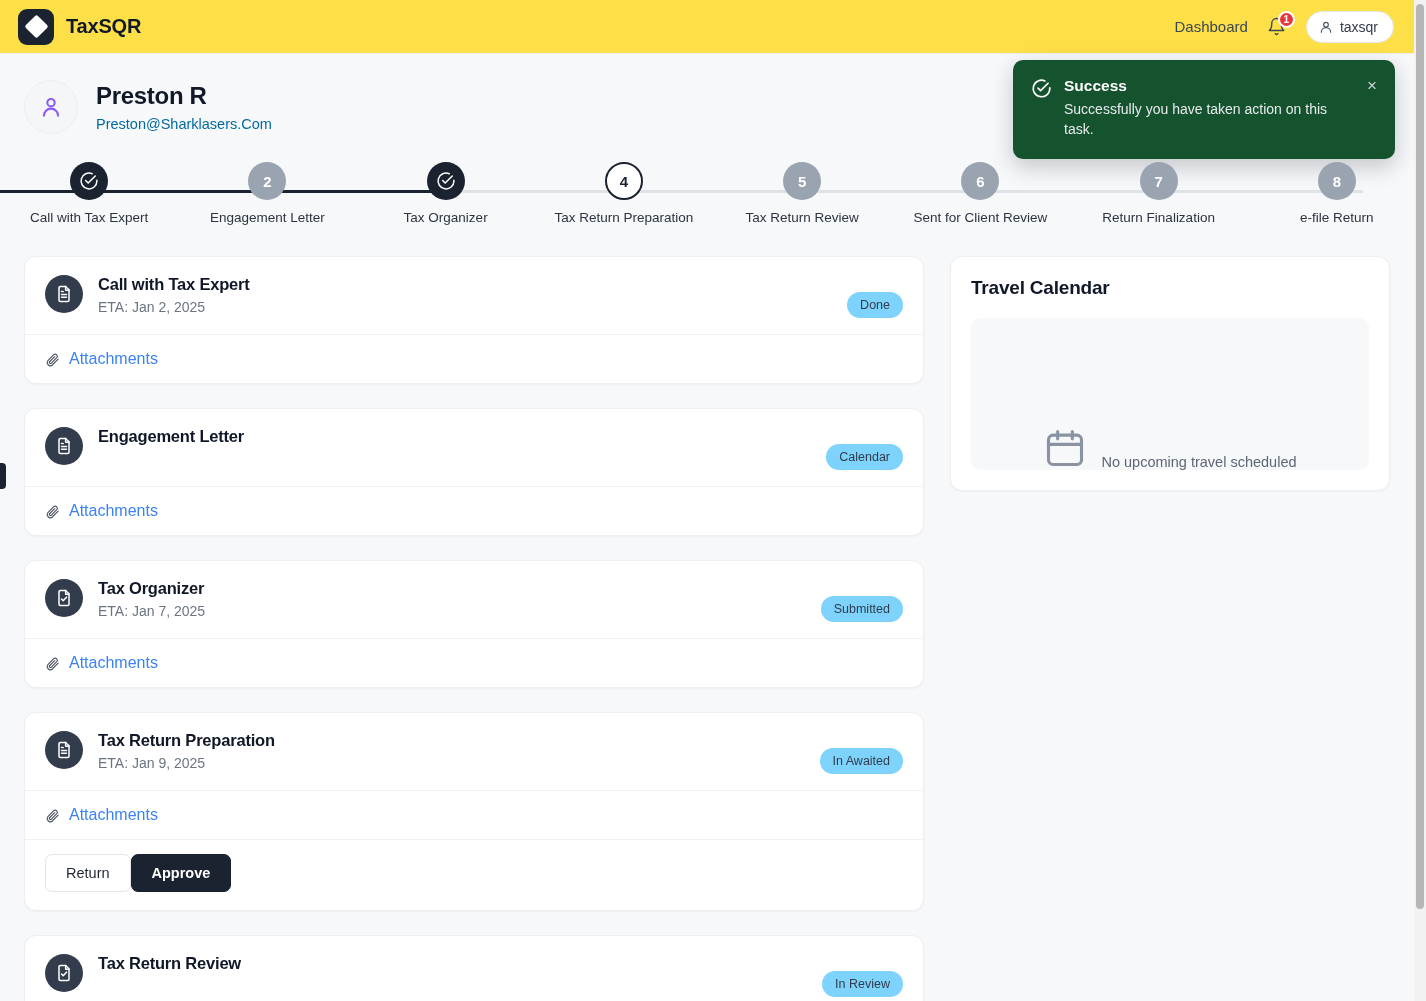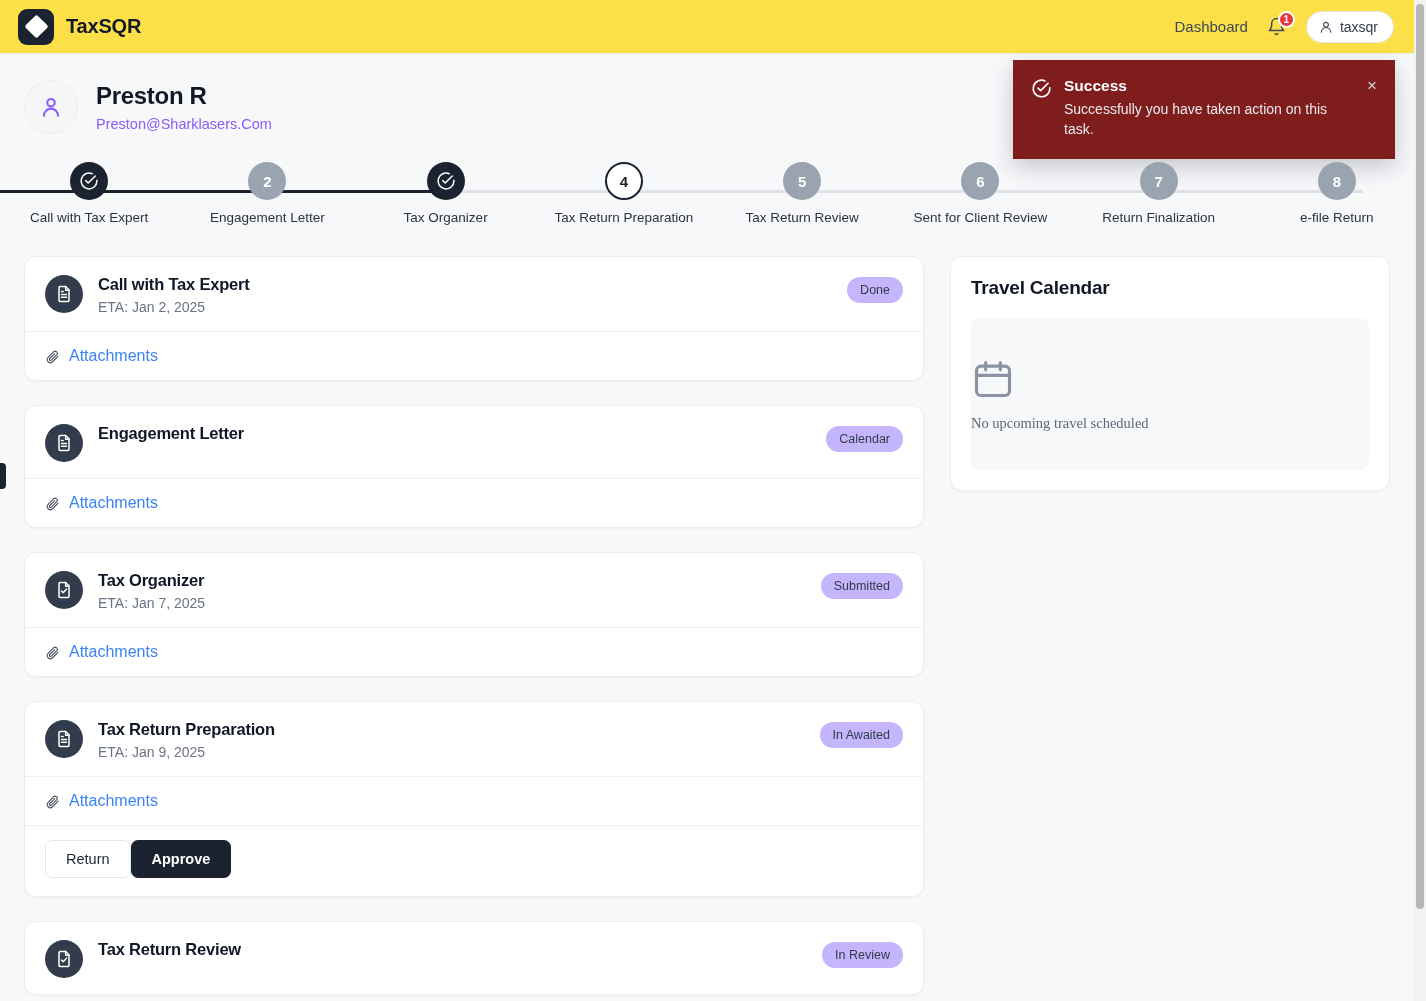--- a/index.html
+++ b/index.html
@@ -49,21 +49,21 @@
   }
 
   
   .profile { display: flex; align-items: center; gap: 18px; padding: 26px 0 0 24px; }
   .avatar {
     width: 54px; height: 54px; border-radius: 50%;
     background: #f5f6f8; border: 1px solid #eceef1;
     display: flex; align-items: center; justify-content: center;
   }
   .pname { font-size: 24px; font-weight: bold; letter-spacing: -0.3px; color: #111827; }
-  .pmail { font-size: 14.5px; color: #8b5cf6; margin-top: 6px; }
+  .pmail { font-size: 14.5px; color: #0369a1; margin-top: 6px; }
 
   
   .stepper { position: relative; margin-top: 28px; height: 72px; }
   .step-line { position: absolute; top: 28px; height: 3px; }
   .step-line.done { left: 0; background: #1b2330; }
   .step-line.todo { background: #dfe3e8; }
   .steps { position: relative; display: flex; }
   .step { flex: 1; display: flex; flex-direction: column; align-items: center; position: relative; z-index: 2; }
   .bubble {
     width: 38px; height: 38px; border-radius: 50%;
@@ -87,48 +87,48 @@
   .card-head { display: flex; align-items: flex-start; padding: 18px 20px 16px 20px; }
   .task-icon {
     width: 38px; height: 38px; border-radius: 50%; background: #323c4c;
     display: flex; align-items: center; justify-content: center; flex: none;
     margin-right: 15px;
   }
   .task-text { flex: 1; }
   .task-title { font-size: 16.5px; font-weight: bold; color: #101828; letter-spacing: -0.2px; }
   .task-eta { font-size: 14px; color: #6b7482; margin-top: 5px; }
   .pill {
-    background: #c4b5fd; color: #323c4c; border-radius: 14px;
-    font-size: 12.5px; padding: 6px 13px; white-space: nowrap; margin-top: 2px;
+    background: #7dd3fc; color: #323c4c; border-radius: 14px;
+    font-size: 12.5px; padding: 6px 13px; white-space: nowrap; margin-top: 17px;
   }
   .divider { height: 1px; background: #eff1f4; }
   .attach-row { display: flex; align-items: center; gap: 9px; padding: 15px 20px; font-size: 16px; color: #3b82f6; }
   .btn-row { display: flex; padding: 14px 20px 18px 20px; }
   .btn {
     font-size: 14.5px; border-radius: 7px; padding: 10px 20px; cursor: pointer;
     font-family: "Liberation Sans", sans-serif;
   }
   .btn-outline { background: #fff; border: 1px solid #e2e5e9; color: #1f2733; }
   .btn-dark { background: #1b2330; border: 1px solid #1b2330; color: #ffffff; font-weight: bold; }
 
   
   .travel-card { background: #fff; border: 1px solid #eceef1; border-radius: 12px; padding: 20px; box-shadow: 0 1px 2px rgba(16,24,40,0.04); }
   .travel-title { font-size: 19px; font-weight: bold; color: #101828; letter-spacing: -0.2px; }
   .travel-empty {
     margin-top: 19px; background: #f7f8fa; border-radius: 9px;
-    height: 152px; display: flex; flex-direction: column;
-    align-items: flex-start; justify-content: center; gap: 14px; font-family: Liberation Serif, serif;
+    height: 152px; display: flex; flex-direction: row;
+    align-items: flex-end; justify-content: center; gap: 14px;
   }
   .travel-empty-text { font-size: 14.5px; color: #5d6styles; }
   .travel-empty-text { font-size: 14.5px; color: #5d6676; }
 
   
   .toast {
     position: absolute; top: 60px; left: 1013px; width: 382px;
-    background: #7f1d1d; border-radius: 0; color: #ffffff;
+    background: #14532d; border-radius: 10px; color: #ffffff;
     padding: 17px 18px 19px 18px; display: flex; gap: 12px;
     box-shadow: 0 8px 22px rgba(16,24,40,0.22);
   }
   .toast-body { flex: 1; }
   .toast-title { font-size: 15.5px; font-weight: bold; }
   .toast-msg { font-size: 14px; line-height: 1.45; margin-top: 4px; color: #e8eaee; }
   .toast-close { font-size: 17px; color: #cfd4dc; cursor: pointer; line-height: 1; padding-left: 6px; }
 
   
   .left-handle {

